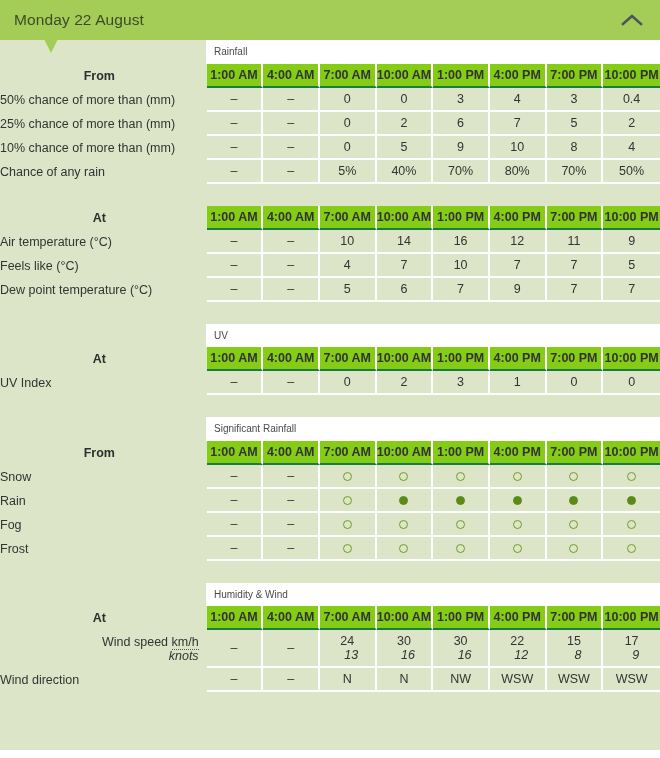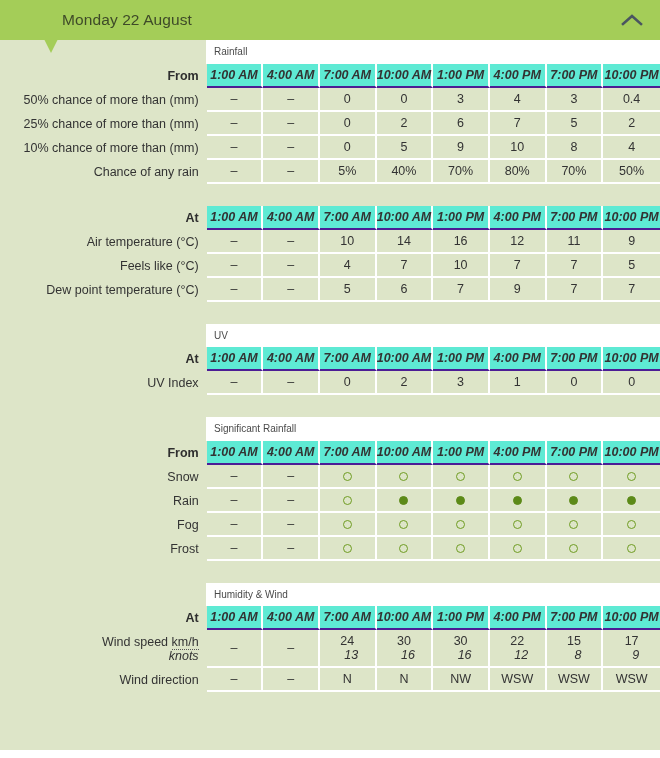--- a/index.html
+++ b/index.html
@@ -32,21 +32,20 @@
     justify-content: space-between;
     padding: 0 14px 0 14px;
     box-sizing: border-box;
     cursor: pointer;
   }
   .day-title {
     font-size: 15.5px;
     color: #3e4a28;
     letter-spacing: .1px;
     line-height: 1;
-    margin-left: 48px;
   }
   .collapse-icon {
     width: 28px;
     height: 18px;
     display: block;
   }
   .collapse-icon svg { display:block; }
 
   
   .body-wrap {
@@ -112,42 +111,40 @@
   table.fcast th, table.fcast td {
     font-size: 12.5px;
     color: #333333;
     padding: 0;
     height: 22px;
     vertical-align: middle;
   }
 
   
   .rlabel {
-    text-align: right;
     padding-right: 8px !important;
     background: #dde5c8;
     color: #3c3c3c;
     font-weight: normal;
     white-space: nowrap;
   }
   .rlabel.hdr {
     font-weight: bold;
     color: #2e2e2e;
   }
 
   
   .thead-cell {
-    background: #5eead4;
+    background: #84cc16;
     color: #2c2c2c;
     font-weight: bold;
     text-align: center;
     border-right: 2px solid #ffffff;
-    border-bottom: 2px solid #4c1d95;
+    border-bottom: 2px solid #15803d;
     font-size: 12.5px;
-    font-style: italic;
   }
   .thead-cell:last-child { border-right: none; }
 
   
   .dcell {
     background: #dde5c8;
     text-align: center;
     border-right: 2px solid #ffffff;
     border-bottom: 2px solid #ffffff;
     color: #333333;

